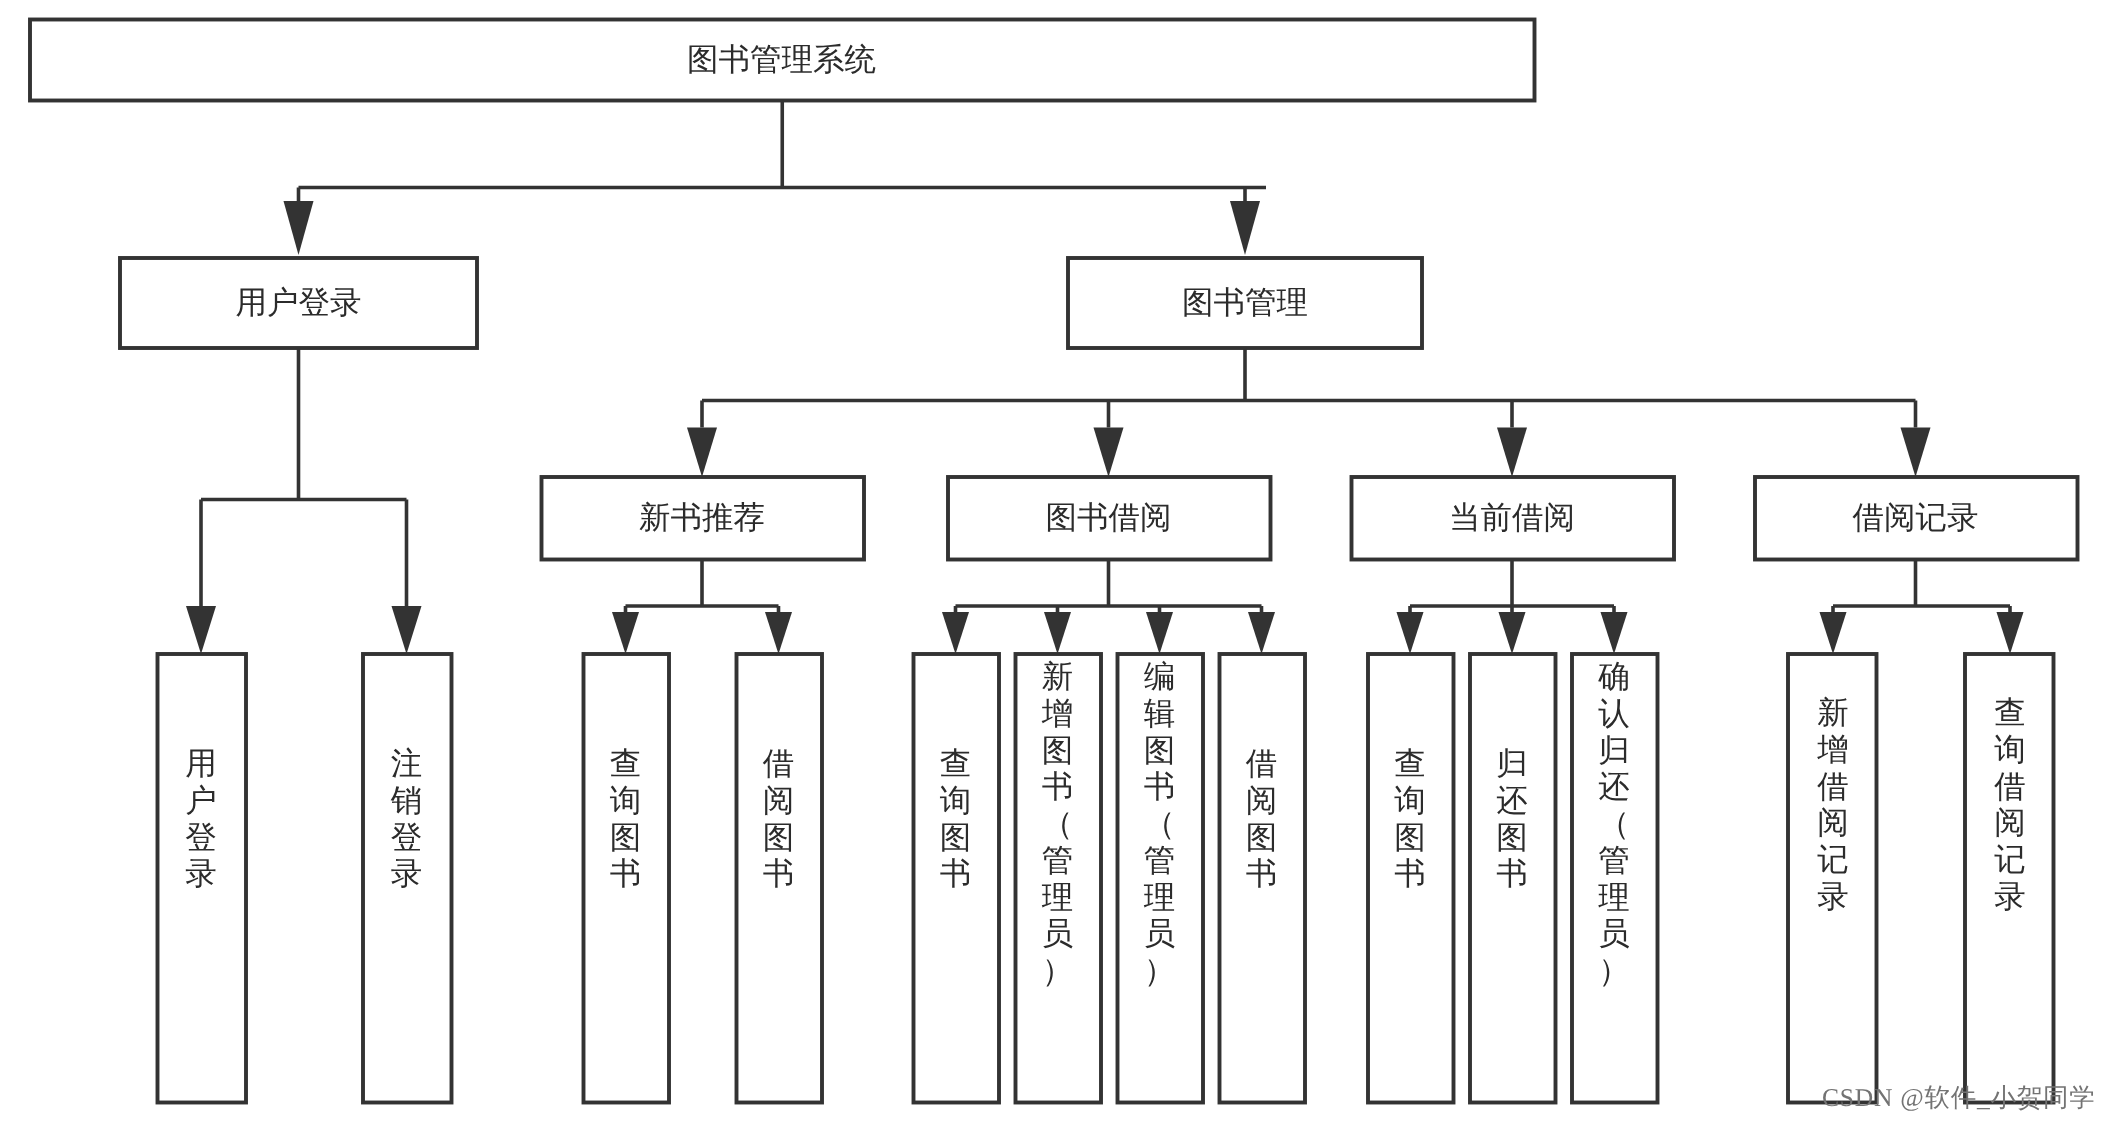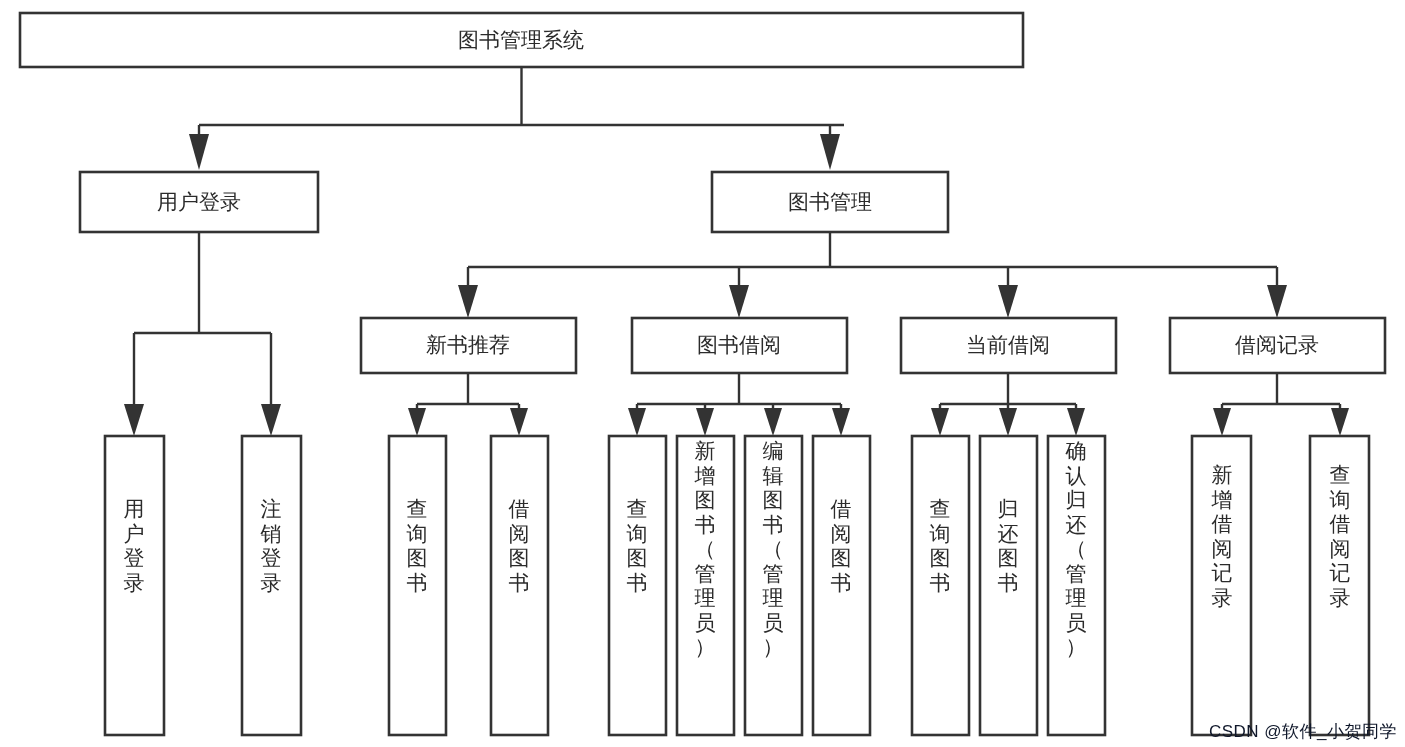--- a/index.html
+++ b/index.html
@@ -46,23 +46,23 @@
     fill: none;
   }
   .arrow-head {
     fill: #333333;
     stroke: none;
   }
   .watermark {
     position: absolute;
     right: 8px;
     bottom: 4px;
-    font-family: Liberation Sans, sans-serif;
+    font-family: Liberation Serif, serif;
     font-size: 17px;
-    color: #0f172a;
+    color: #737373;
     white-space: nowrap;
     letter-spacing: 0.5px;
   }
 </style>
 </head>
 <body>
 
 <div id="diagram-root">
   <svg width="1405" height="747" viewBox="0 0 1405 747" xmlns="http://www.w3.org/2000/svg">
 

